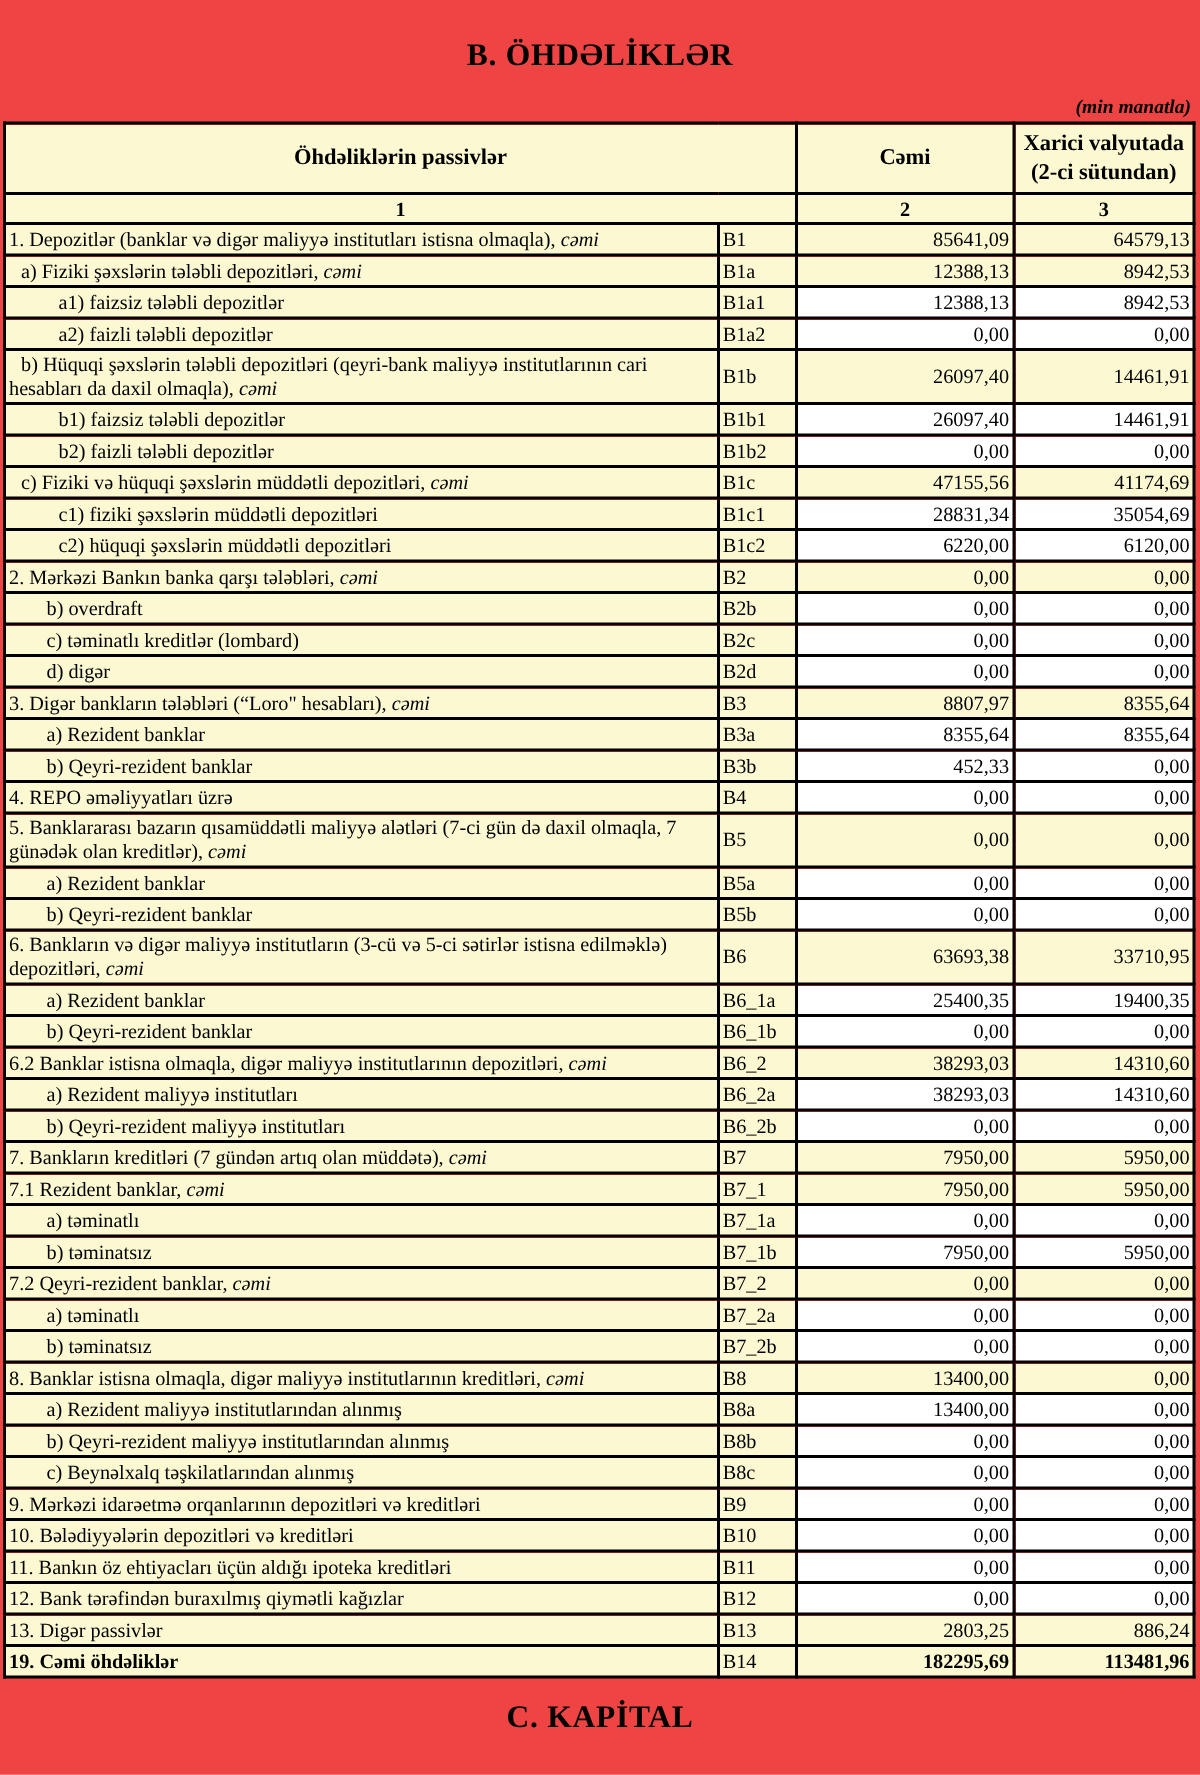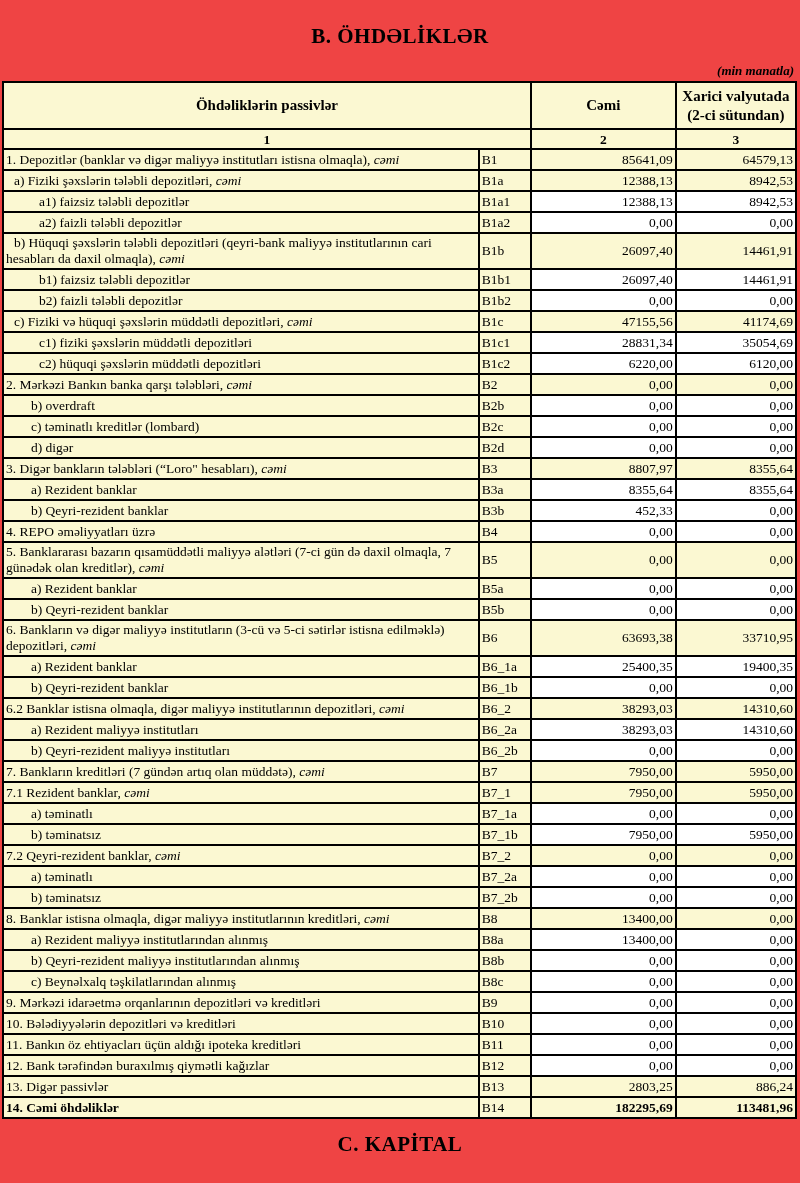--- a/index.html
+++ b/index.html
@@ -355,21 +355,21 @@
           <td class="val">0,00</td>
           <td class="val">0,00</td>
         </tr>
         <tr class="agg">
           <td class="label"><span>13. Digər passivlər</span></td>
           <td class="code">B13</td>
           <td class="val">2803,25</td>
           <td class="val">886,24</td>
         </tr>
         <tr class="agg boldrow">
-          <td class="label"><span>14. Cəmi öhdəliklər</span></td>
+          <td class="label"><span>19. Cəmi öhdəliklər</span></td>
           <td class="code">B14</td>
           <td class="val">182295,69</td>
           <td class="val">113481,96</td>
         </tr>
       </tbody>
   </table>
 
   <div class="sec-title c">C. KAPİTAL</div>
 
 </div>

